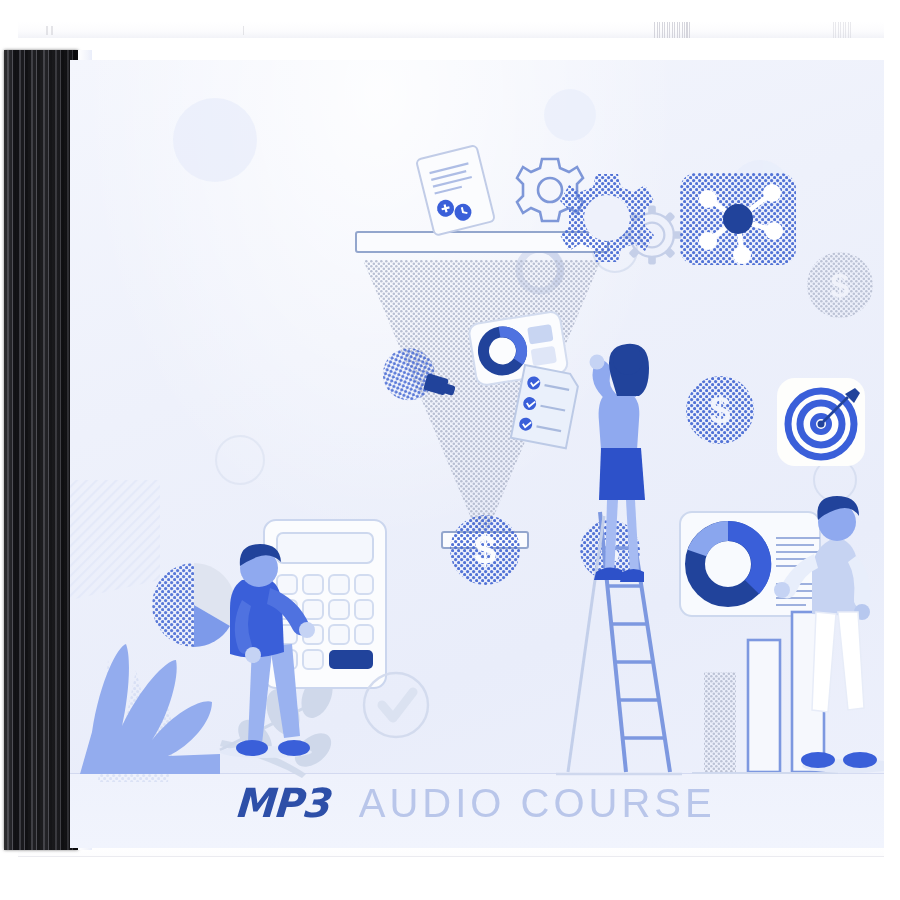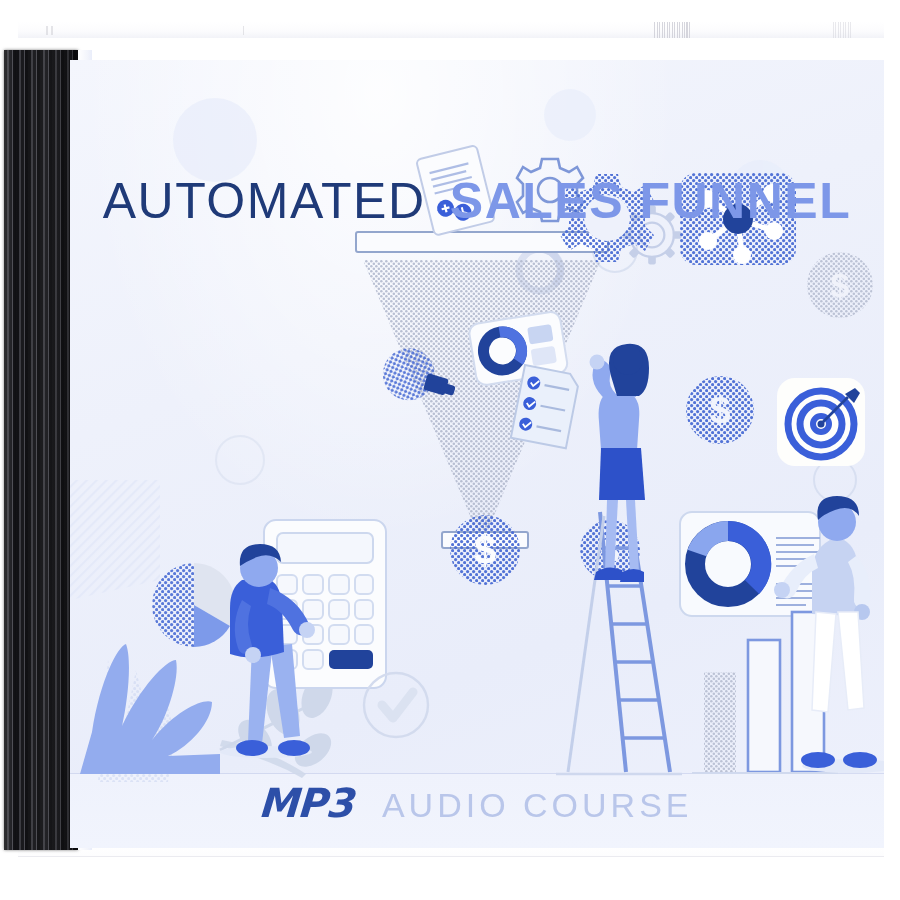--- a/index.html
+++ b/index.html
@@ -44,21 +44,21 @@
 
   
   .title{position:absolute;left:0;top:112px;width:100%;text-align:center;white-space:nowrap;}
   .title span{font-size:50px;letter-spacing:1.5px;}
   .t-auto{color:#1f3a78;font-weight:300;font-stretch:condensed;font-family:"Liberation Sans Narrow","Liberation Sans",sans-serif;}
   .t-sales{color:#7d97e8;font-weight:700;font-family:"Liberation Sans Narrow","Liberation Sans",sans-serif;}
 
   .footer{position:absolute;left:0;bottom:22px;width:100%;text-align:center;white-space:nowrap;}
   .f-mp3{font-size:40px;font-weight:700;font-style:italic;color:#2d4fa8;letter-spacing:-1px;
       font-family:"DejaVu Sans",sans-serif;transform:skewX(-6deg);display:inline-block;}
-  .f-rest{font-size:34px;font-weight:300;color:#b9c6ea;letter-spacing:4px;margin-left:22px;
+  .f-rest{font-size:40px;font-weight:300;color:#b9c6ea;letter-spacing:4px;margin-left:22px;
       font-family:"Liberation Sans",sans-serif;}
 
   svg{position:absolute;left:0;top:0;overflow:visible;}
   .art{position:absolute;left:0;top:0;width:814px;height:788px;}
 </style>
 </head>
 <body>
 
 <div id="stage">
 
@@ -387,25 +387,20 @@
           <circle cx="792" cy="552" r="8" fill="#b7c8ef"></circle>
           <path d="M746 552 l-4 98 l16 2 l8 -98 z" fill="#ffffff" stroke="#e7ecf8" stroke-width="1.5"></path>
           <path d="M768 552 l10 98 l16 -2 l-6 -96 z" fill="#ffffff" stroke="#e7ecf8" stroke-width="1.5"></path>
           <ellipse cx="748" cy="700" rx="17" ry="8" fill="#3a5fd9"></ellipse>
           <ellipse cx="790" cy="700" rx="17" ry="8" fill="#3a5fd9"></ellipse>
           <circle cx="767" cy="462" r="19" fill="#8fa9ef"></circle>
           <path d="M748 460 q-4 -24 19 -24 q22 0 22 20 q-8 -12 -24 -6 q-11 4 -17 10 z" fill="#21439b"></path>
         </g>
       </svg>
 
-      <div class="title">
-        <span class="t-auto">AUTOMATED</span>
-        <span>&nbsp;</span>
-        <span class="t-sales">SALES FUNNEL</span>
-      </div>
 
       <div class="footer">
         <span class="f-mp3">MP3</span>
         <span class="f-rest">AUDIO COURSE</span>
       </div>
 
     </div>
   </div>
 </div>
 

